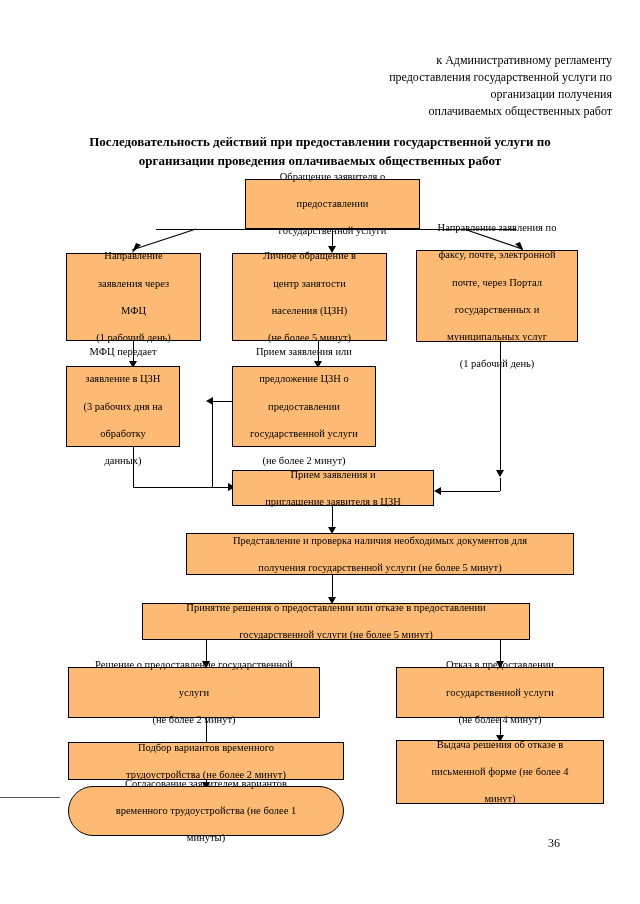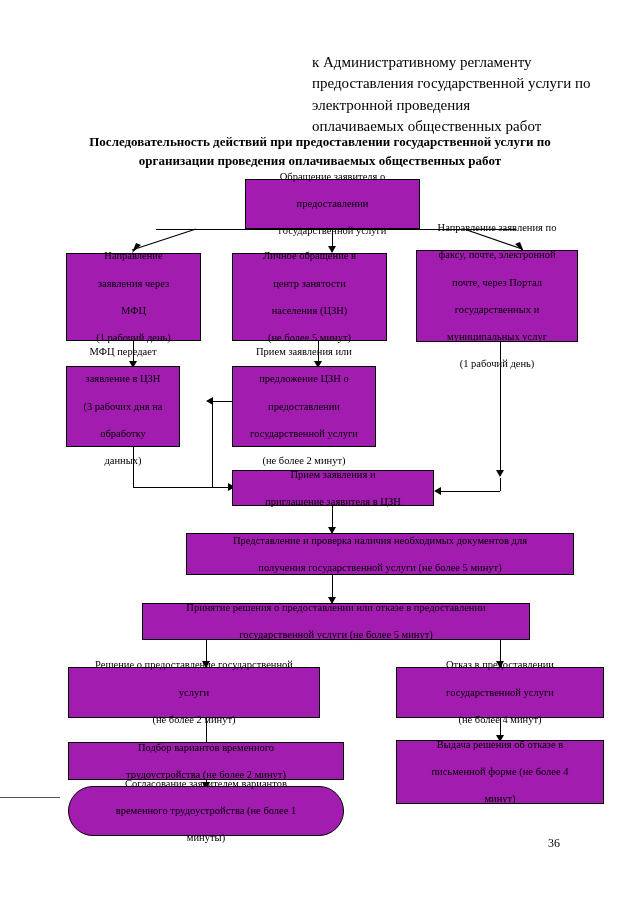--- a/index.html
+++ b/index.html
@@ -17,42 +17,43 @@
     height: 904px;
     background: #ffffff;
     overflow: hidden;
   }
   
   .header-note {
     position: absolute;
     top: 52px;
     right: 28px;
     width: 300px;
-    font-size: 15px;
+    text-align: right;
+    font-size: 12px;
     line-height: 1.42;
   }
   .header-note div { white-space: nowrap; }
 
   .doc-title {
     position: absolute;
     top: 133px;
     left: 50px;
     width: 540px;
     text-align: center;
     font-size: 13px;
     font-weight: bold;
     line-height: 1.45;
   }
 
   
   .box {
     position: absolute;
     box-sizing: border-box;
     border: 1px solid #000000;
-    background: #a21caf;
+    background: #fdba74;
     font-size: 10.5px;
     line-height: 1.30;
     text-align: center;
     display: flex;
     align-items: center;
     justify-content: center;
     padding: 2px 4px;
     z-index: 3;
   }
   .box span { display: block; width: 100%; }
@@ -101,21 +102,21 @@
   }
 </style>
 </head>
 <body>
 
 <div id="page">
 
   <div class="header-note">
     <div>к Административному регламенту</div>
     <div>предоставления государственной услуги по</div>
-    <div>электронной проведения</div>
+    <div>организации получения</div>
     <div>оплачиваемых общественных работ</div>
   </div>
 
   <div class="doc-title">
     <div>Последовательность действий  при предоставлении государственной услуги по</div>
     <div>организации проведения оплачиваемых общественных работ</div>
   </div>
 
   <div class="line vline" style="left:332px; top:229px; height:14px;"></div>
   <div class="line hline" style="left:156px; top:229px; width:360px;"></div>

